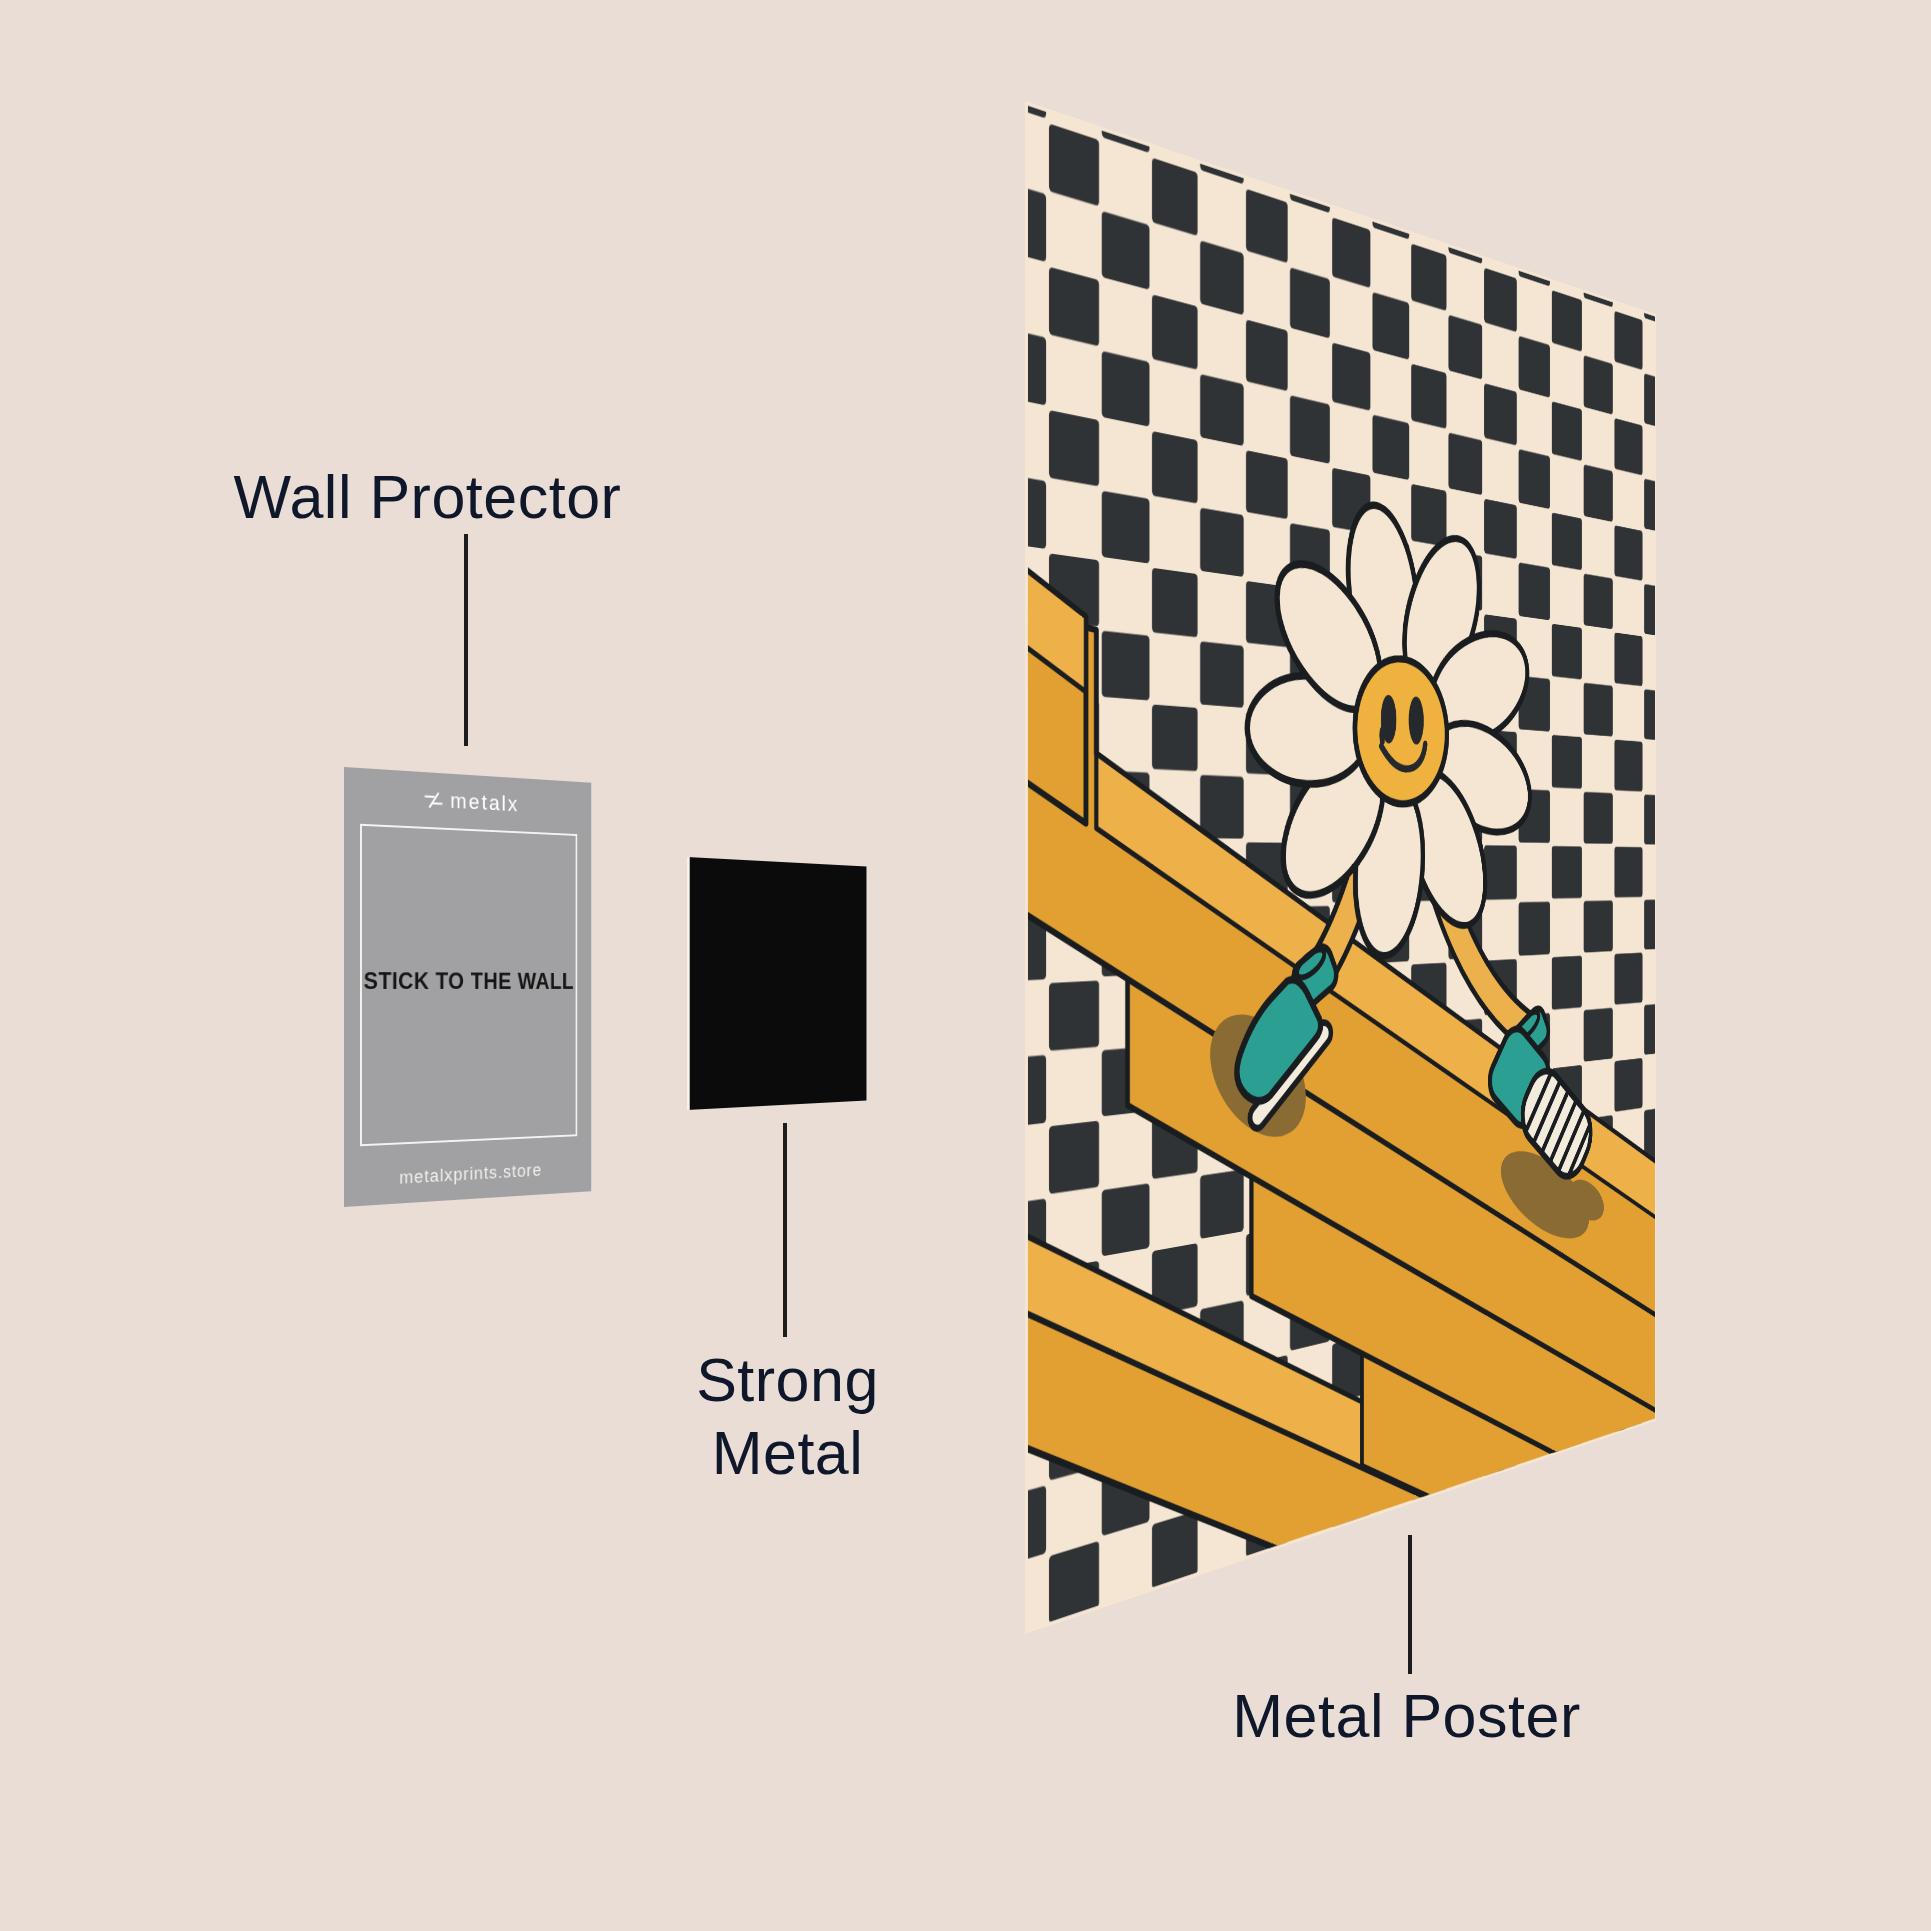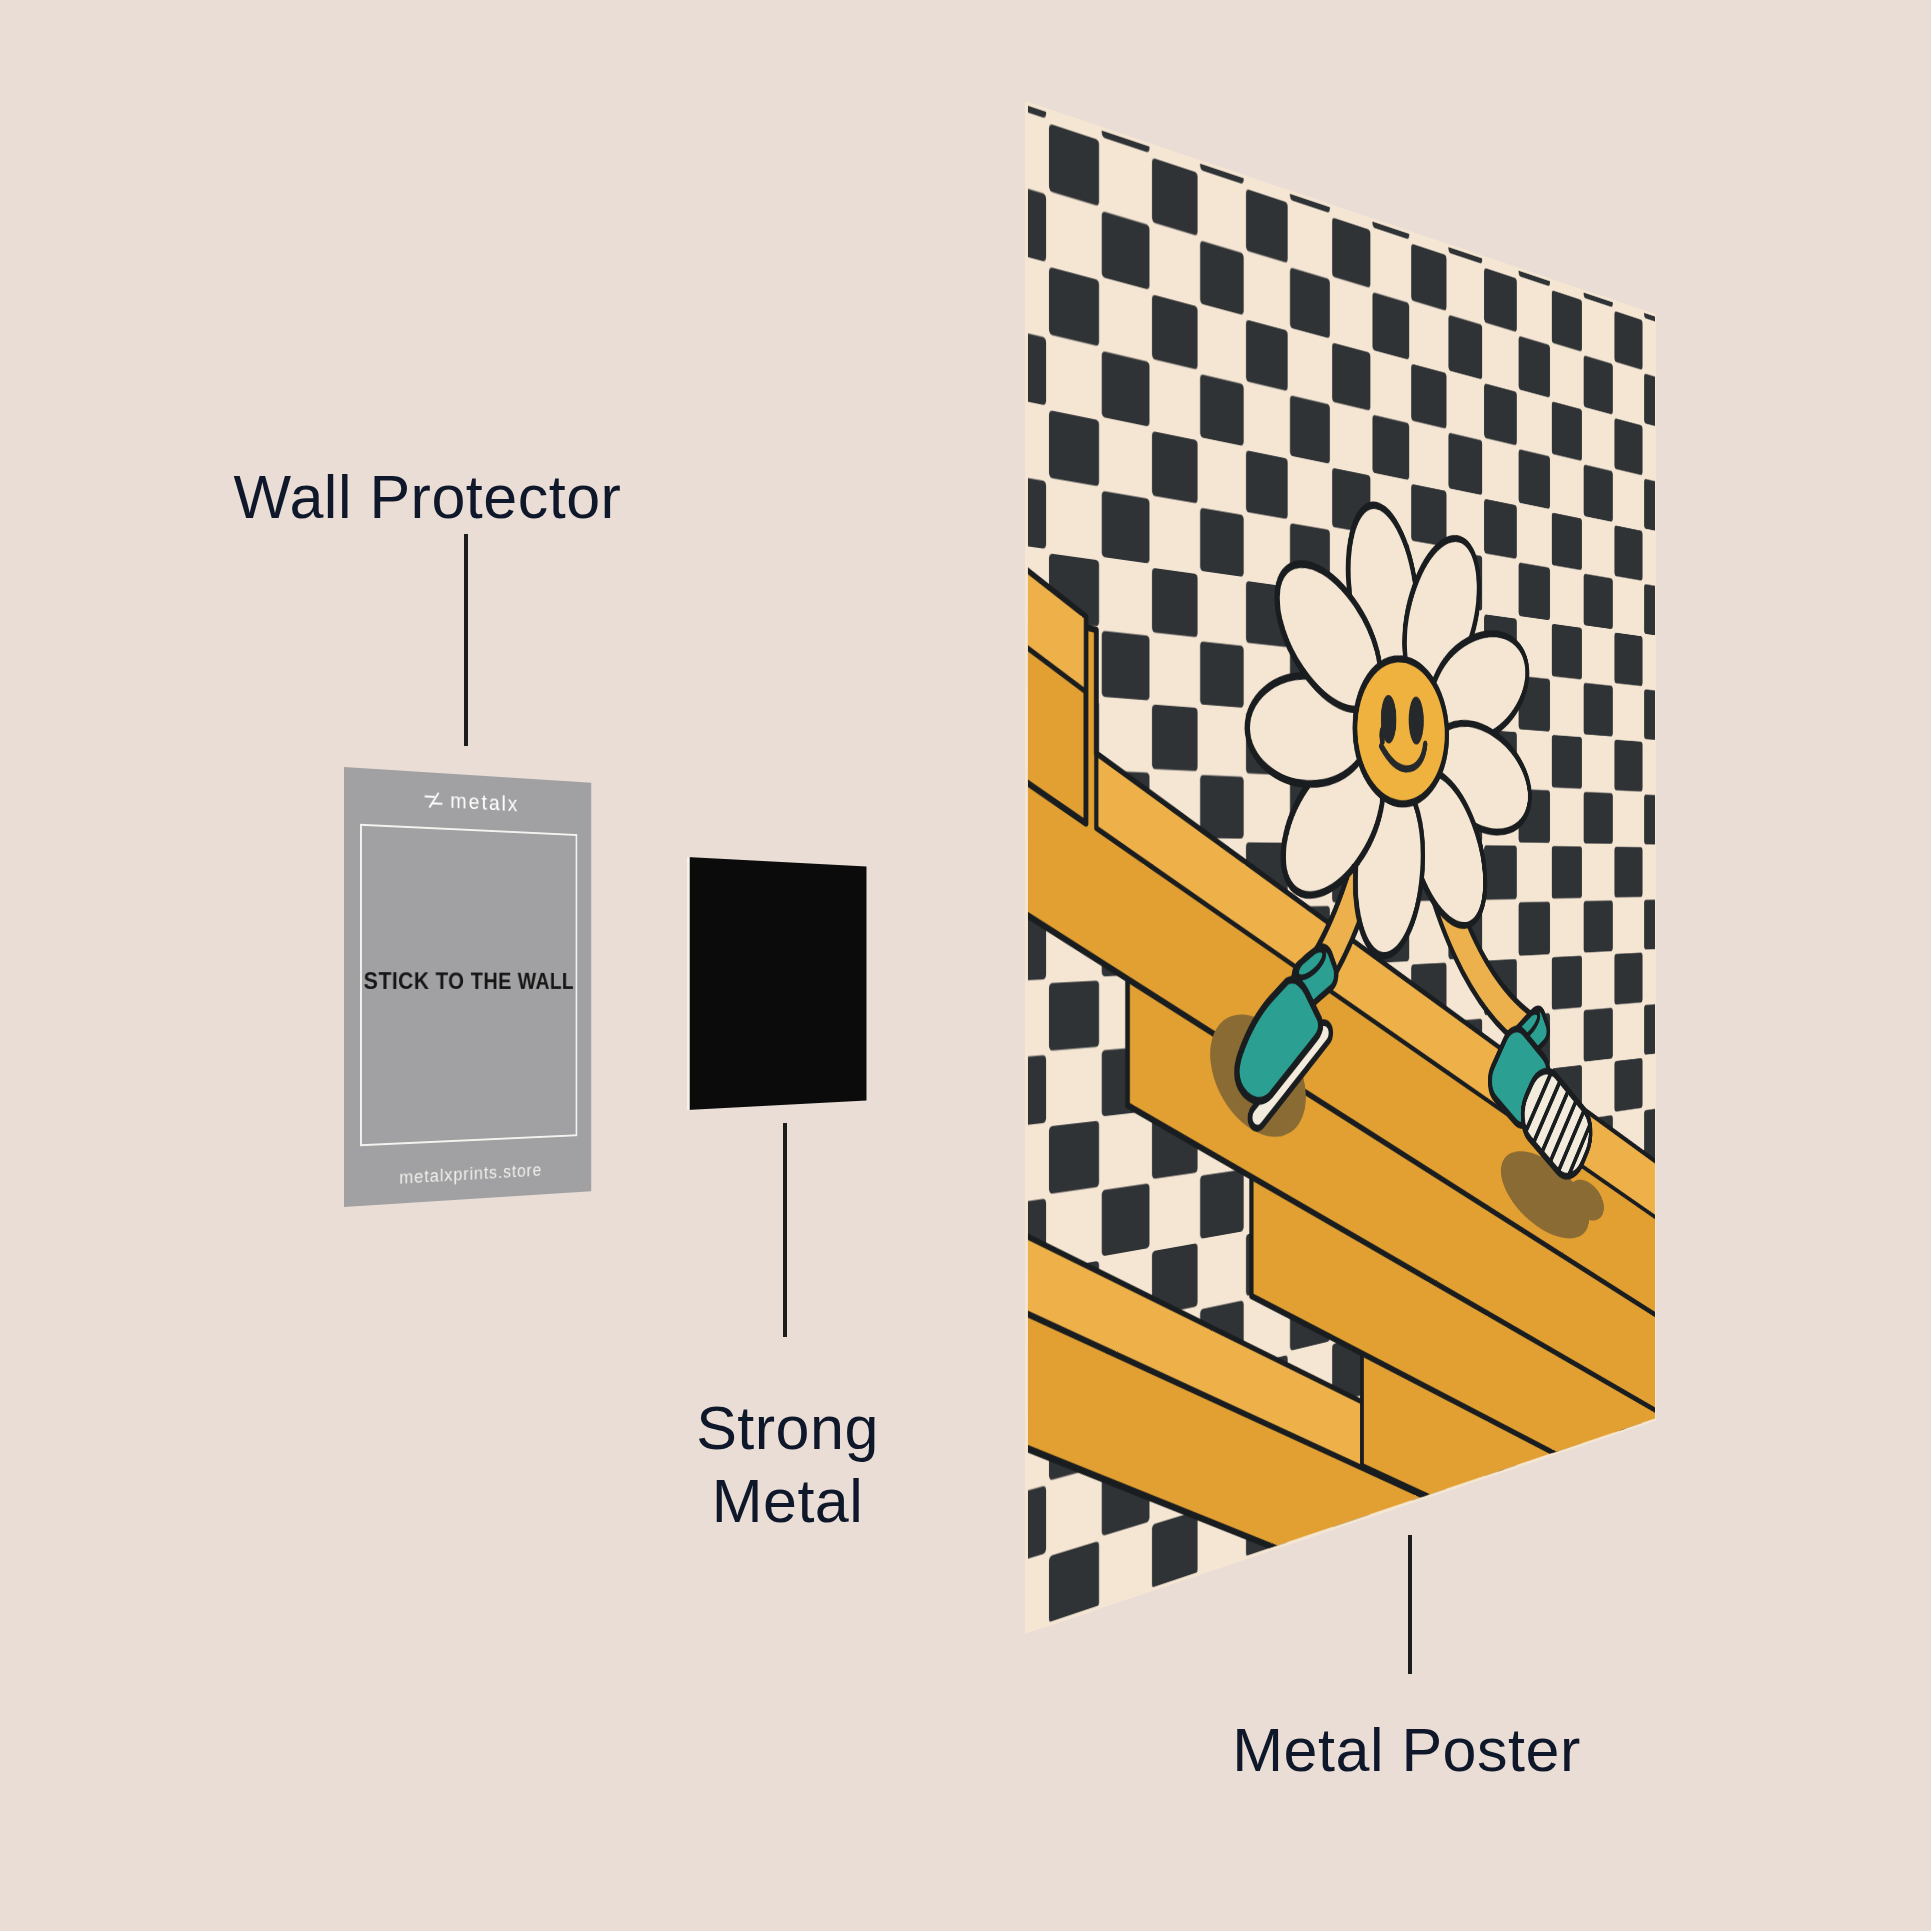--- a/index.html
+++ b/index.html
@@ -54,21 +54,21 @@
       </svg>
       <span>metalx</span>
     </div>
     <div class="card-frame"></div>
     <div class="card-msg">STICK TO THE WALL</div>
     <div class="card-site">metalxprints.store</div>
   </div>
 
   <div class="magnet3d"></div>
   <div class="leader-line" style="left:783px;top:1123px;height:214px;"></div>
-  <div class="annot-label" style="left:546px;top:1344px;margin-top:48px;">
+  <div class="annot-label" style="left:546px;top:1344px;">
     <div>Strong</div>
     <div>Metal</div>
   </div>
 
   <div class="poster3d">
     <svg viewBox="0 0 1190 1588">
       <defs>
         <pattern id="chk" width="150" height="150" patternUnits="userSpaceOnUse" patternTransform="translate(31,13)">
           <rect width="150" height="150" fill="#F5E6D4"></rect>
           <rect x="2" y="2" width="71" height="71" rx="5" fill="#2F3336"></rect>
@@ -187,16 +187,16 @@
               <line x1="138" y1="-48" x2="138" y2="52"></line>
             </g>
             <path d="M -30,-50 Q 5,-20 -2,50" fill="none" stroke="#1A1D1F" stroke-width="8" stroke-linecap="round" style="display:none"></path>
           </g>
         </g>
       </g>
     </svg>
   </div>
 
   <div class="leader-line" style="left:1408px;top:1535px;height:139px;"></div>
-  <div class="annot-label" style="left:1165px;top:1680px;margin-top:34px;">Metal Poster</div>
+  <div class="annot-label" style="left:1165px;top:1680px;">Metal Poster</div>
 
 </div>
 
 
 </body></html>

